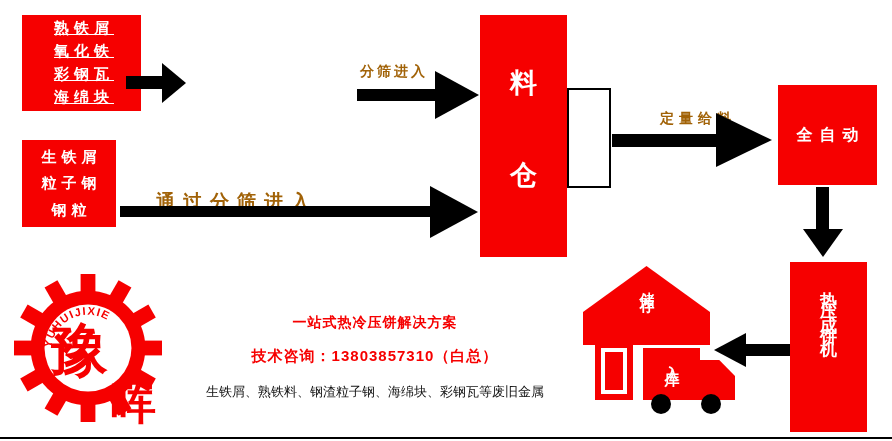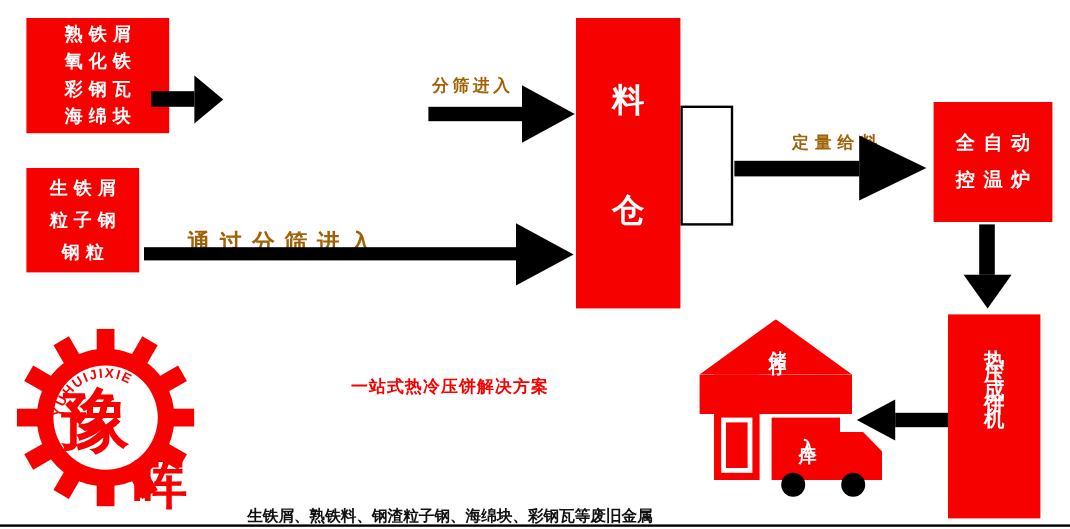--- a/index.html
+++ b/index.html
@@ -10,33 +10,33 @@
   .redbox { background:var(--red,#f60000); color:#fff; font-weight:bold; }
   .vtext { writing-mode:vertical-rl; text-orientation:upright; }
   .blk-label { color:#a16207; font-weight:bold; white-space:nowrap; }
   .arrow-body { position:absolute; background:#000; }
   .tri { position:absolute; width:0; height:0; }
   .mat-box { display:flex; flex-direction:column; justify-content:space-evenly; align-items:center;
              font-size:15px; letter-spacing:5px; text-align:center; }
   .mat-box span { padding-left:5px; }
   .center-text { text-align:center; white-space:nowrap; }
   .red-text { color:var(--red,#f60000); font-weight:bold; }
-  .black-text { color:#111; font-weight:bold;margin-top:38px; }
+  .black-text { color:#111; font-weight:normal; }
   .gear-fill { fill:var(--red,#f60000); }
   .logo-latin { font-size:12px; font-weight:bold; fill:var(--red,#f60000); letter-spacing:1.5px; }
   .brand-char { color:var(--red,#f60000); font-weight:bold; line-height:1;
                 font-family:"Liberation Serif","DejaVu Serif",serif; }
   .wheel { position:absolute; width:20px; height:20px; border-radius:50%; background:#000; }
 </style>
 </head>
 <body>
 
 <div class="canvas">
 
-  <div class="abs redbox mat-box" style="left:22px; top:15px; width:119px; height:96px;">
+  <div class="abs redbox mat-box" style="left:22px; top:15px; width:119px; height:96px;text-decoration:underline;">
     <span>熟铁屑</span>
     <span>氧化铁</span>
     <span>彩钢瓦</span>
     <span>海绵块</span>
   </div>
 
   <div>
     <div class="arrow-body" style="left:126px; top:76px; width:36px; height:13px;"></div>
     <div class="tri" style="left:162px; top:63px; border-left:24px solid #000; border-top:20px solid transparent; border-bottom:20px solid transparent;"></div>
   </div>
@@ -70,21 +70,20 @@
 
   <div class="abs blk-label" style="left:612px; top:110px; font-size:14px; letter-spacing:5px;padding-left:48px;">定量给料</div>
 
   <div>
     <div class="arrow-body" style="left:612px; top:134px; width:104px; height:13px;"></div>
     <div class="tri" style="left:716px; top:113px; border-left:56px solid #000; border-top:27px solid transparent; border-bottom:27px solid transparent;"></div>
   </div>
 
   <div class="abs redbox" style="left:778px; top:85px; width:99px; height:100px; display:flex; flex-direction:column; justify-content:center; align-items:center; gap:10px; font-size:16px; letter-spacing:7px;">
     <div style="padding-left:7px;">全自动</div>
-    <div style="padding-left:7px;">控温炉</div>
   </div>
 
   <div>
     <div class="arrow-body" style="left:816px; top:187px; width:13px; height:42px;"></div>
     <div class="tri" style="left:803px; top:229px; border-top:28px solid #000; border-left:20px solid transparent; border-right:20px solid transparent;"></div>
   </div>
 
   <div class="abs redbox" style="left:790px; top:262px; width:77px; height:170px;">
     <div class="abs vtext" style="left:50%; transform:translateX(-50%); top:16px; font-size:17px; letter-spacing:12px;">热压成饼机</div>
   </div>
@@ -132,17 +131,18 @@
     <circle cx="80" cy="80" r="47" fill="#ffffff"></circle>
     <path id="logo-arc" d="M 40 84 A 40 40 0 0 1 120 84" fill="none"></path>
     <text class="logo-latin">
       <textPath href="#logo-arc" startOffset="4">YUHUIJIXIE</textPath>
     </text>
   </svg>
   <div class="abs brand-char" style="left:50px; top:322px; font-size:58px;">豫</div>
   <div class="abs brand-char" style="left:110px; top:380px; font-size:46px;">晖</div>
 
   <div class="abs red-text center-text" style="left:190px; top:314px; width:370px; font-size:14px; letter-spacing:1px;font-family:Liberation Mono, monospace;">一站式热冷压饼解决方案</div>
+  <div class="abs red-text center-text" style="left:165px; top:347px; width:420px; font-size:15px; letter-spacing:1px;">技术咨询：13803857310（白总）</div>
   <div class="abs black-text center-text" style="left:140px; top:383px; width:470px; font-size:13px;">生铁屑、熟铁料、钢渣粒子钢、海绵块、彩钢瓦等废旧金属</div>
 
   <div class="abs" style="left:0; top:437px; width:892px; height:2px; background:#000;"></div>
 
 </div>
 
 </body></html>

